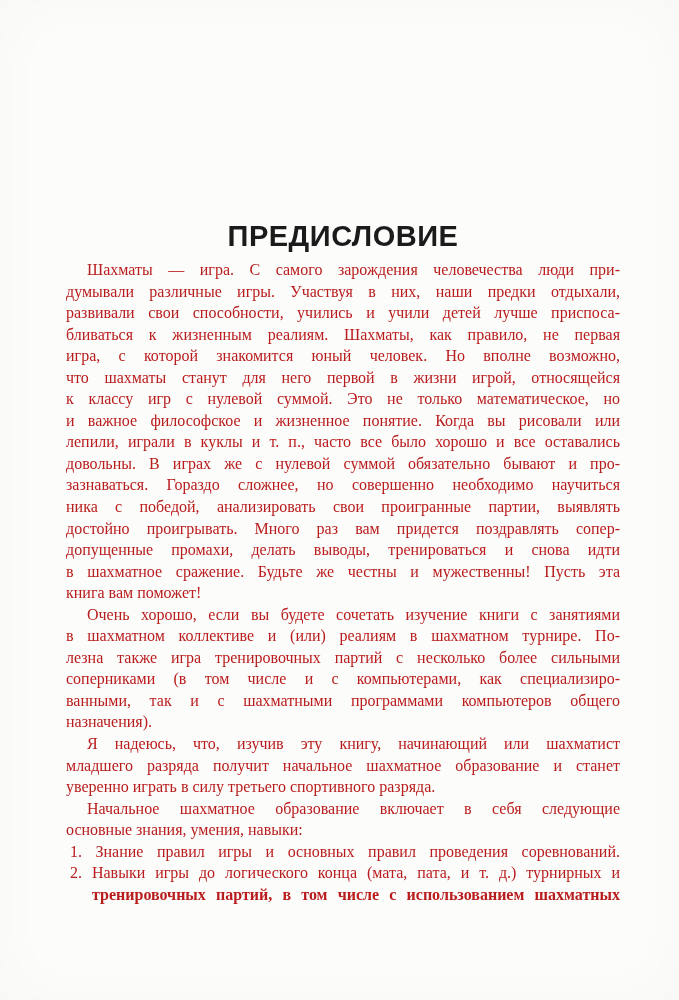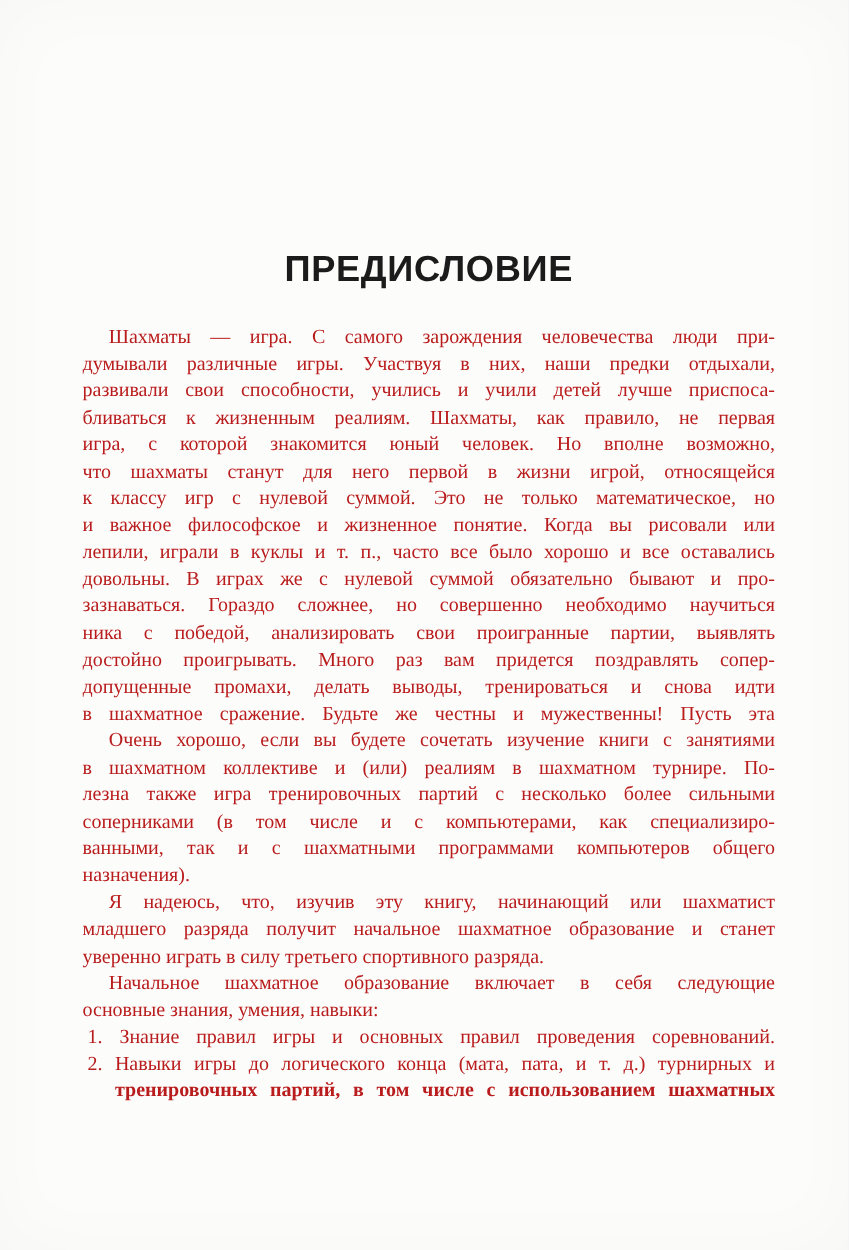--- a/index.html
+++ b/index.html
@@ -12,21 +12,21 @@
     position: relative;
     width: 679px;
     height: 1000px;
     margin: 0 auto;
     background: #fcfcfb;
     box-shadow: inset 0 0 60px rgba(0,0,0,0.025);
     overflow: hidden;
   }
   .page-title {
     position: absolute;
-    top: 200px;
+    top: 220px;
     left: 66px;
     width: 554px;
     text-align: center;
     font-family: "Liberation Sans", "DejaVu Sans", sans-serif;
     font-weight: bold;
     font-size: 29px;
     line-height: 32px;
     letter-spacing: 0.5px;
     color: #1b1b1b;
   }
@@ -70,20 +70,21 @@
     <div class="line">что шахматы станут для него первой в жизни игрой, относящейся</div>
     <div class="line">к классу игр с нулевой суммой. Это не только математическое, но</div>
     <div class="line">и важное философское и жизненное понятие. Когда вы рисовали или</div>
     <div class="line">лепили, играли в куклы и т. п., часто все было хорошо и все оставались</div>
     <div class="line">довольны. В играх же с нулевой суммой обязательно бывают и про-</div>
     <div class="line">зазнаваться. Гораздо сложнее, но совершенно необходимо научиться</div>
     <div class="line">ника с победой, анализировать свои проигранные партии, выявлять</div>
     <div class="line">достойно проигрывать. Много раз вам придется поздравлять сопер-</div>
     <div class="line">допущенные промахи, делать выводы, тренироваться и снова идти</div>
     <div class="line">в шахматное сражение. Будьте же честны и мужественны! Пусть эта</div>
+    <div class="line end">книга вам поможет!</div>
 
     <div class="line ind">Очень хорошо, если вы будете сочетать изучение книги с занятиями</div>
     <div class="line">в шахматном коллективе и (или) реалиям в шахматном турнире. По-</div>
     <div class="line">лезна также игра тренировочных партий с несколько более сильными</div>
     <div class="line">соперниками (в том числе и с компьютерами, как специализиро-</div>
     <div class="line">ванными, так и с шахматными программами компьютеров общего</div>
     <div class="line end">назначения).</div>
 
     <div class="line ind">Я надеюсь, что, изучив эту книгу, начинающий или шахматист</div>
     <div class="line">младшего разряда получит начальное шахматное образование и станет</div>

